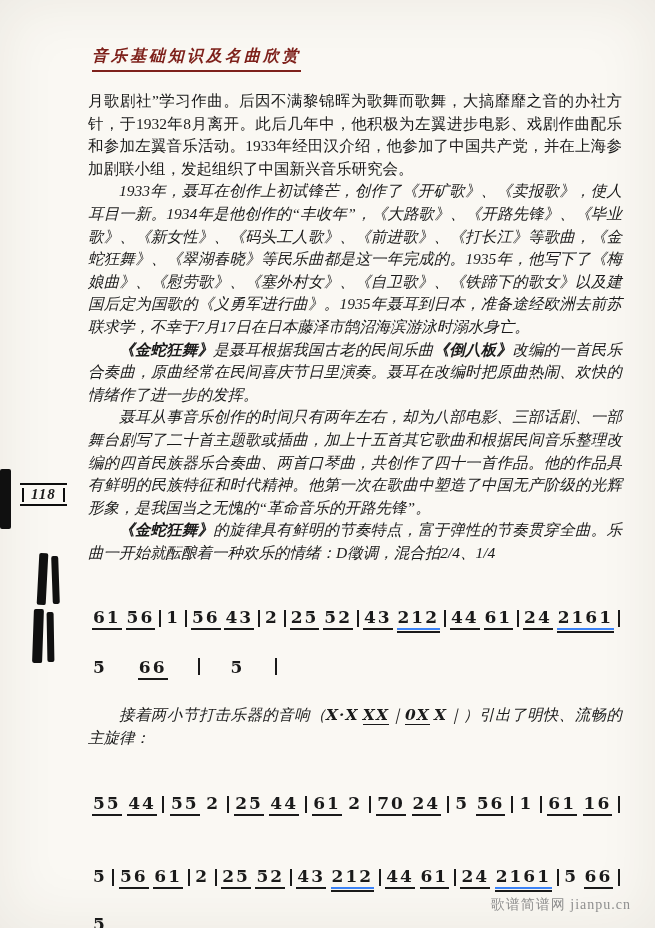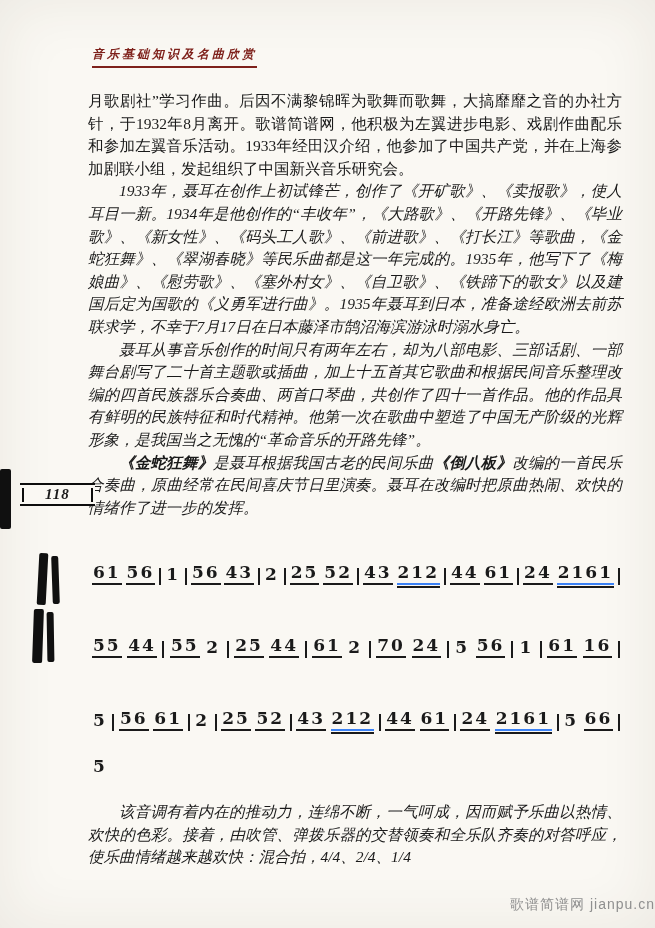--- a/index.html
+++ b/index.html
@@ -10,41 +10,41 @@
   }
   .page {
     position:relative; width:655px; height:928px;
     background:#faf8f3; overflow:hidden; color:#1a1a1a;
     box-shadow: inset 0 0 60px rgba(60,50,30,0.08);
   }
   
   .runhead {
     position:absolute; left:92px; top:46px;
     color:#7e211b; font-weight:bold; font-style:italic;
-    font-size:12px; letter-spacing:3px;
+    font-size:16px; letter-spacing:3px;
     border-bottom:2px solid #7e211b; padding-bottom:3px;
   }
   
   .content {
     position:absolute; left:88px; top:90px; width:534px;
     font-size:15.5px; line-height:22.6px; text-align:justify;
   }
   .para { margin:0; }
   .para.indent { text-indent:2em;font-style:italic; }
   .run-b { font-weight:bold; }
   .run-u { border-bottom:1.5px solid #1a1a1a; }
   .run-b.perc { font-family:"DejaVu Serif",serif; letter-spacing:1px; }
   
   .notation {
     margin:13px 2px 17px 4px;
     font-family:"DejaVu Serif",serif;
     font-weight:bold; font-size:17px; line-height:1;
     padding-top:3px; padding-bottom:7px;
   }
-  .notation.spread { display:flex; justify-content:space-between; align-items:flex-end;margin-top:42px; }
+  .notation.spread { display:flex; justify-content:space-between; align-items:flex-start;margin-top:42px; }
   .notation:not(.spread) .note,
   .notation:not(.spread) .nbar { margin-right:30px; }
   .note { display:inline-block; letter-spacing:2px; padding:0 1px 2px 1px; }
   .note.u1 { border-bottom:2px solid #1a1a1a; }
   .note.u2 { position:relative; border-bottom:2px solid #3b82f6; }
   .note.u2::after {
     content:""; position:absolute; left:0; right:0; bottom:-5px;
     height:2px; background:#1a1a1a;
   }
   .nbar {
@@ -54,49 +54,50 @@
   
   .pageno {
     position:absolute; left:20px; top:483px;
     display:flex; align-items:center;
     border-top:2px solid #0d0d0d; border-bottom:2px solid #0d0d0d;
     padding:1px 2px; background:#faf8f3;
   }
   .pageno .tick { width:2px; height:14px; background:#0d0d0d; }
   .pageno .num {
     font-style:italic; font-weight:bold; font-size:15px;
-    padding:0 21px; letter-spacing:1px;
+    padding:0 7px; letter-spacing:1px;
   }
   
   .ink { position:absolute; background:#101010; border-radius:2px; }
   .ink.m1 { left:0;  top:469px; width:11px; height:60px; }
   .ink.m2 { left:38px; top:553px; width:9px;  height:52px; transform:rotate(3deg); }
   .ink.m3 { left:52px; top:556px; width:7px;  height:48px; transform:rotate(-2deg); }
   .ink.m4 { left:33px; top:609px; width:10px; height:54px; transform:rotate(2deg); }
   .ink.m5 { left:47px; top:612px; width:7px;  height:50px; transform:rotate(-1deg); }
   
   .watermark {
-    position:absolute; right:0; bottom:14px;
+    position:absolute; right:24px; bottom:14px;
     color:#8f8f8f; font-size:14px;
-    font-family:Liberation Sans, sans-serif;
+    font-family:Liberation Serif, serif;
     letter-spacing:1px;
   }
 </style>
 </head>
 <body>
 
 <div class="page">
 
   <div class="runhead">音乐基础知识及名曲欣赏</div>
 
   <div class="content">
-      <p class="para"><span>月歌剧社”学习作曲。后因不满黎锦晖为歌舞而歌舞，大搞靡靡之音的办社方针，于1932年8月离开。歌谱简谱网，他积极为左翼进步电影、戏剧作曲配乐和参加左翼音乐活动。1933年经田汉介绍，他参加了中国共产党，并在上海参加剧联小组，发起组织了中国新兴音乐研究会。</span></p>
+      <p class="para"><span>月歌剧社”学习作曲。后因不满黎锦晖为歌舞而歌舞，大搞靡靡之音的办社方针，于1932年8月离开。此后几年中，他积极为左翼进步电影、戏剧作曲配乐和参加左翼音乐活动。1933年经田汉介绍，他参加了中国共产党，并在上海参加剧联小组，发起组织了中国新兴音乐研究会。</span></p>
       <p class="para indent"><span>1933年，聂耳在创作上初试锋芒，创作了《开矿歌》、《卖报歌》，使人耳目一新。1934年是他创作的“丰收年”，《大路歌》、《开路先锋》、《毕业歌》、《新女性》、《码头工人歌》、《前进歌》、《打长江》等歌曲，《金蛇狂舞》、《翠湖春晓》等民乐曲都是这一年完成的。1935年，他写下了《梅娘曲》、《慰劳歌》、《塞外村女》、《自卫歌》、《铁蹄下的歌女》以及建国后定为国歌的《义勇军进行曲》。1935年聂耳到日本，准备途经欧洲去前苏联求学，不幸于7月17日在日本藤泽市鹄沼海滨游泳时溺水身亡。</span></p>
+      <p class="para indent"><span class="run-b">《金蛇狂舞》</span><span>是聂耳根据我国古老的民间乐曲</span><span class="run-b">《倒八板》</span><span>改编的一首民乐合奏曲，原曲经常在民间喜庆节日里演奏。聂耳在改编时把原曲热闹、欢快的情绪作了进一步的发挥。</span></p>
       <p class="para indent"><span>聂耳从事音乐创作的时间只有两年左右，却为八部电影、三部话剧、一部舞台剧写了二十首主题歌或插曲，加上十五首其它歌曲和根据民间音乐整理改编的四首民族器乐合奏曲、两首口琴曲，共创作了四十一首作品。他的作品具有鲜明的民族特征和时代精神。他第一次在歌曲中塑造了中国无产阶级的光辉形象，是我国当之无愧的“革命音乐的开路先锋”。</span></p>
-      <p class="para indent"><span class="run-b">《金蛇狂舞》</span><span>是聂耳根据我国古老的民间乐曲</span><span class="run-b">《倒八板》</span><span>改编的一首民乐合奏曲，原曲经常在民间喜庆节日里演奏。聂耳在改编时把原曲热闹、欢快的情绪作了进一步的发挥。</span></p>
+      <p class="para indent"><span class="run-b">《金蛇狂舞》</span><span>的旋律具有鲜明的节奏特点，富于弹性的节奏贯穿全曲。乐曲一开始就酝酿着一种欢乐的情绪：D徵调，混合拍2/4、1/4</span></p>
       <div class="notation spread">
         <span class="note u1">61</span>
         <span class="note u1">56</span>
         <span class="nbar"></span>
         <span class="note">1</span>
         <span class="nbar"></span>
         <span class="note u1">56</span>
         <span class="note u1">43</span>
         <span class="nbar"></span>
         <span class="note">2</span>
@@ -107,20 +108,22 @@
         <span class="note u1">43</span>
         <span class="note u2">212</span>
         <span class="nbar"></span>
         <span class="note u1">44</span>
         <span class="note u1">61</span>
         <span class="nbar"></span>
         <span class="note u1">24</span>
         <span class="note u2">2161</span>
         <span class="nbar"></span>
       </div>
+      <div class="notation"><span class="note">5</span><span class="note u1">66</span><span class="nbar"></span><span class="note">5</span><span class="nbar"></span></div>
+      <p class="para indent"><span>接着两小节打击乐器的音响（</span><span class="run-b perc">X·X</span><span> </span><span class="run-b run-u perc">XX</span><span>｜</span><span class="run-b run-u perc">0X</span><span> </span><span class="run-b perc">X</span><span>｜）引出了明快、流畅的主旋律：</span></p>
       <div class="notation spread">
         <span class="note u1">55</span>
         <span class="note u1">44</span>
         <span class="nbar"></span>
         <span class="note u1">55</span>
         <span class="note">2</span>
         <span class="nbar"></span>
         <span class="note u1">25</span>
         <span class="note u1">44</span>
         <span class="nbar"></span>

